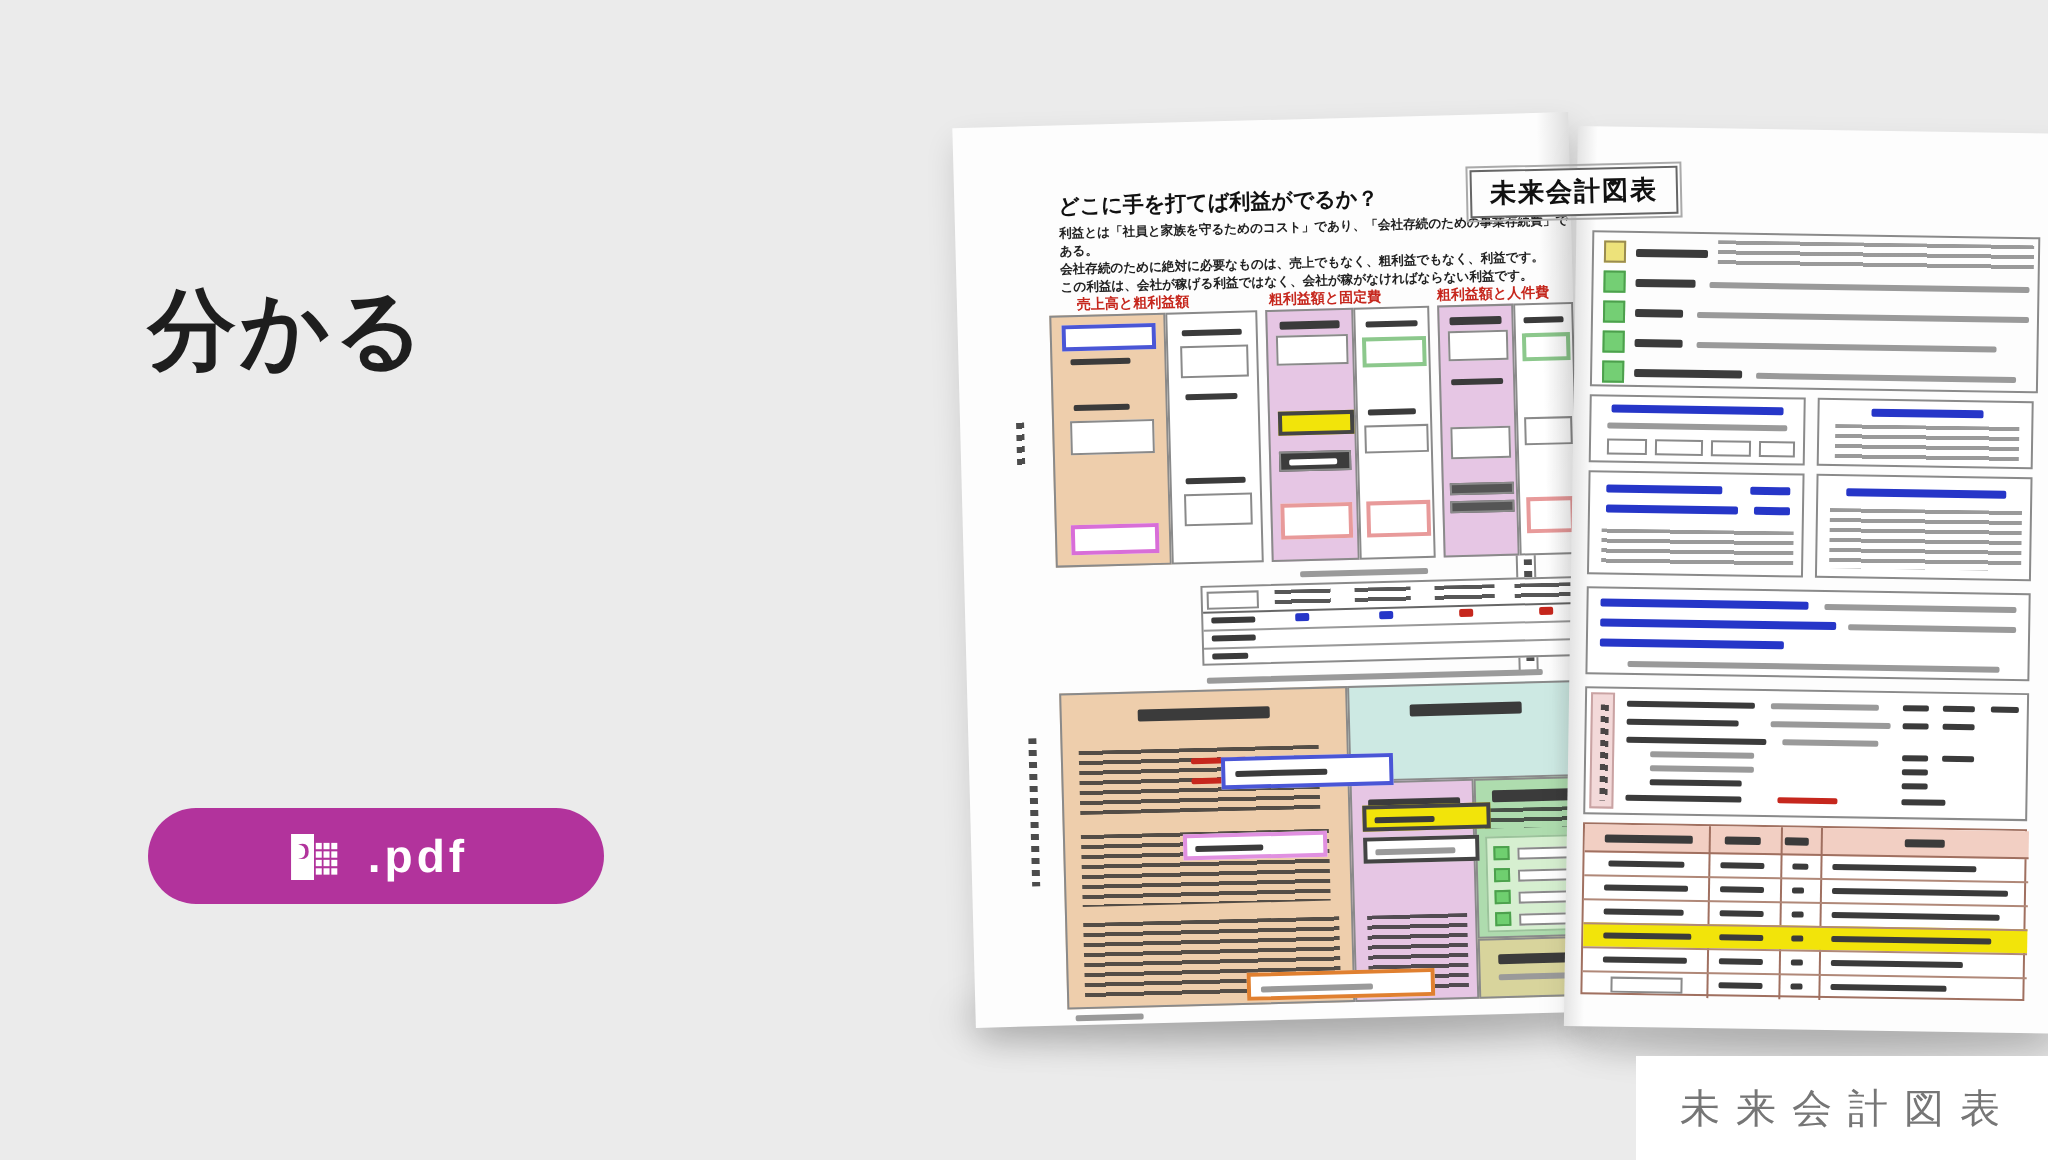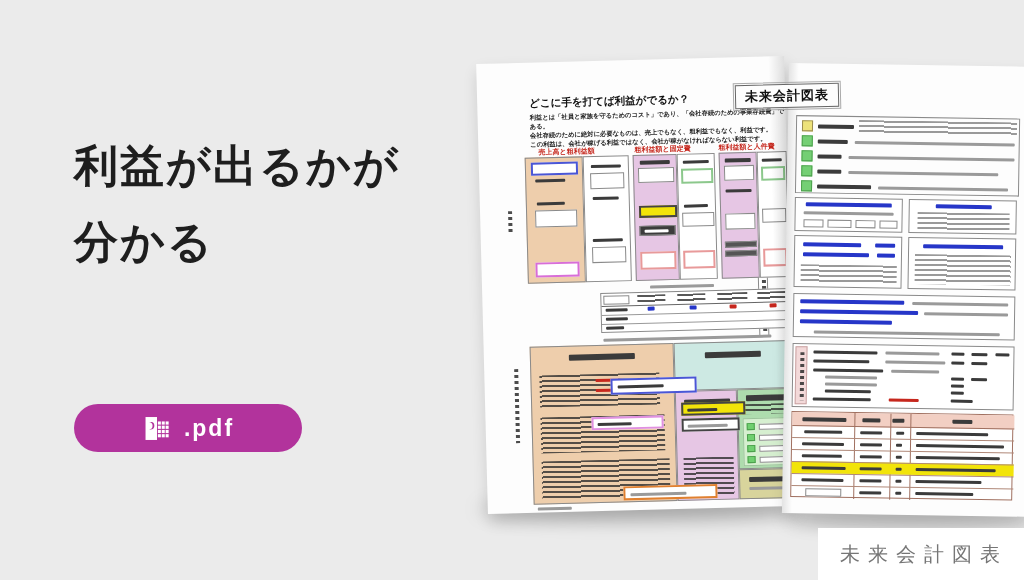--- a/index.html
+++ b/index.html
@@ -45,21 +45,20 @@
   .corner-label{position:absolute;left:818px;top:528px;width:206px;height:52px;background:#fff;z-index:10;
     display:flex;align-items:center;padding-left:22px;box-sizing:border-box;
     font-size:20px;color:#767676;letter-spacing:8px;}
 </style>
 </head>
 <body>
 
 <div class="stage">
 
   <div class="headline">
-    <div>利益が出るかが</div>
     <div>分かる</div>
   </div>
 
   <button class="pdf-pill">
     <span style="display:flex;">
       <svg width="30" height="27" viewBox="0 0 34 30">
         <path d="M4 2 h13 v26 h-13 z" fill="#fff"></path>
         <path d="M8 8 q6 -2 6 4 q0 5 -6 4 q4 0 4 -4 q0 -4 -4 -4 z" fill="#b2339c"></path>
         <g fill="#fff">
           <rect x="18" y="7" width="3.4" height="3.6"></rect>

